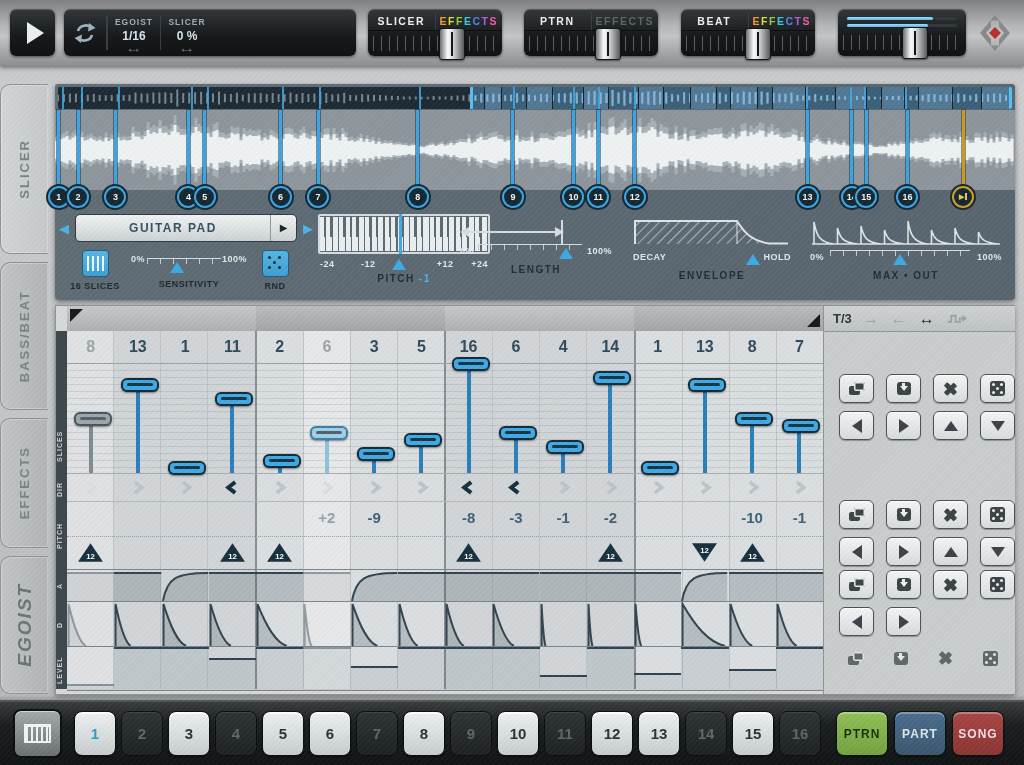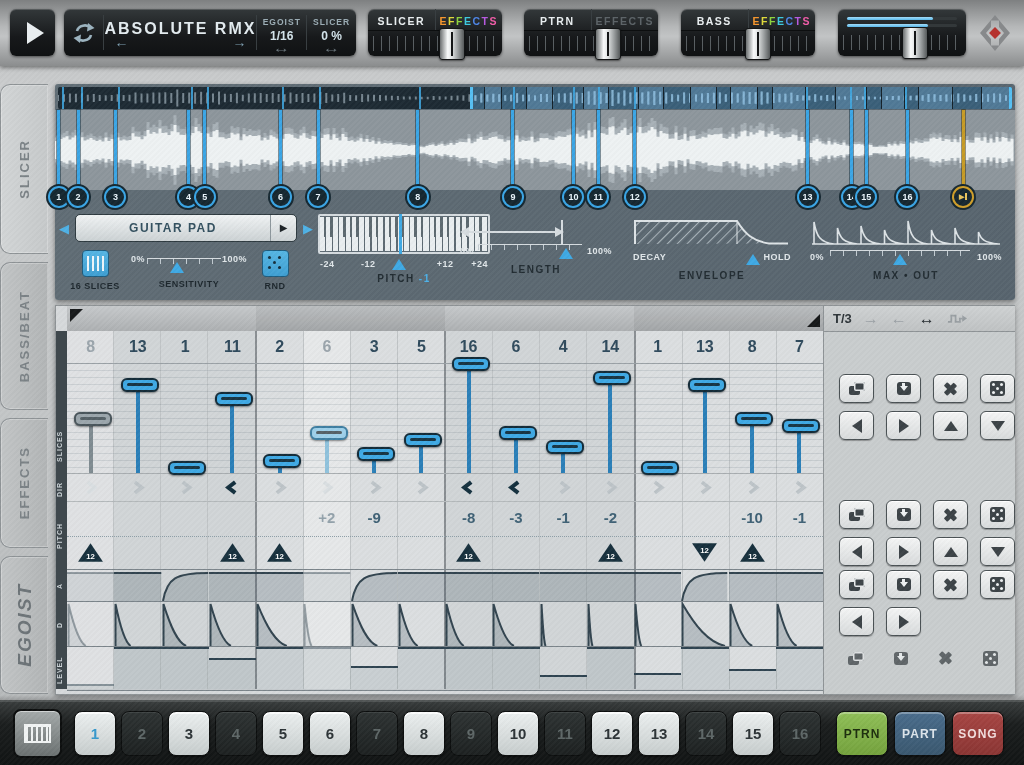--- a/index.html
+++ b/index.html
@@ -213,25 +213,20 @@
     <div class="blk tblock">
       <div class="syncz">
         <svg width="26" height="26" viewBox="0 0 26 26">
           <path d="M6,11 A8,7 0 0 1 20,8" stroke="#9cb3bf" stroke-width="2.6" fill="none"></path>
           <polygon points="17,3 23.5,8 16,11.5" fill="#9cb3bf"></polygon>
           <path d="M20,15 A8,7 0 0 1 6,18" stroke="#9cb3bf" stroke-width="2.6" fill="none"></path>
           <polygon points="9,23 2.5,18 10,14.5" fill="#9cb3bf"></polygon>
         </svg>
       </div>
       <div class="tsep"></div>
-      <div class="tmain">
-        <div class="title">ABSOLUTE RMX</div>
-        <span class="tarr l">←</span>
-        <span class="tarr r">→</span>
-      </div>
       <div class="tsep"></div>
       <div class="param">
         <div class="plabel">EGOIST</div>
         <div class="pvalue">1/16</div>
         <div class="pdrag">↔</div>
       </div>
       <div class="tsep"></div>
       <div class="param">
         <div class="plabel">SLICER</div>
         <div class="pvalue">0 %</div>
@@ -254,21 +249,21 @@
         <div class="mlab">PTRN</div>
         <div class="mlab r">EFFECTS</div>
       </div>
       <div class="slider">
           <div class="ticks"></div>
           <div class="cap" style="left: calc(63% - 12px);"></div>
         </div>
     </div>
     <div class="blk mblk" style="left:681px">
       <div class="mlabels">
-        <div class="mlab">BASS</div>
+        <div class="mlab">BEAT</div>
         <div class="mlab r"><span style="color: rgb(245, 150, 46);">E</span><span style="color: rgb(221, 216, 60);">F</span><span style="color: rgb(142, 211, 63);">F</span><span style="color: rgb(62, 201, 223);">E</span><span style="color: rgb(79, 134, 232);">C</span><span style="color: rgb(183, 90, 224);">T</span><span style="color: rgb(239, 93, 168);">S</span></div>
       </div>
       <div class="slider">
           <div class="ticks"></div>
           <div class="cap" style="left: calc(57% - 12px);"></div>
         </div>
     </div>
 
     <div class="blk vol">
       <div class="vmtrack" style="top:8px">

